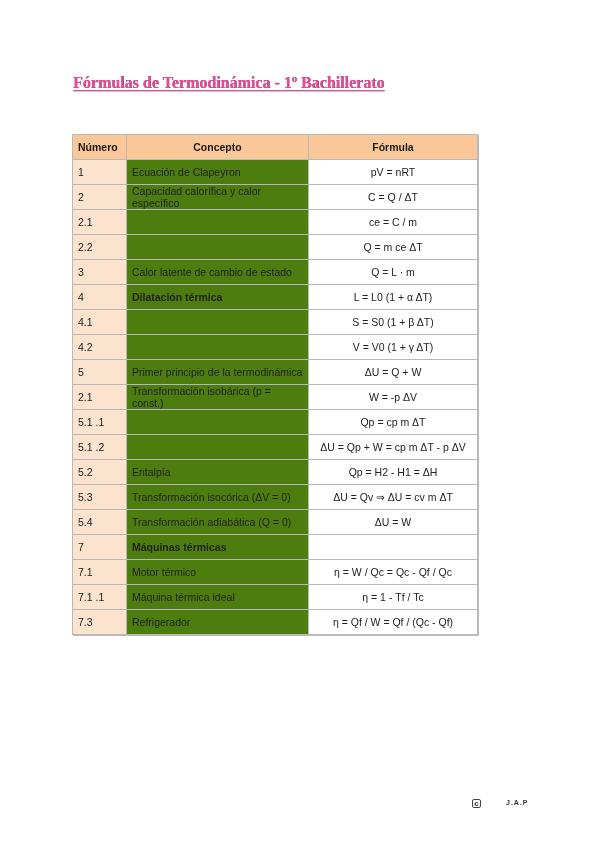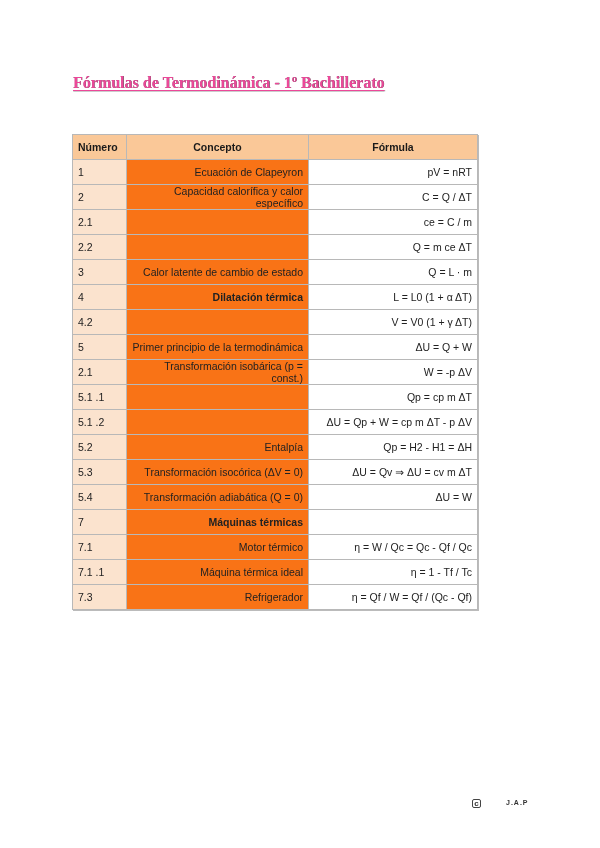--- a/index.html
+++ b/index.html
@@ -24,22 +24,22 @@
     height: 25px; padding: 0 5px; box-sizing: border-box;
   }
   th {
     background: #fac898; font-weight: bold; font-size: 10.5px; color: #1a1a1a;
   }
   th.col-num { text-align: left; }
   .col-num { width: 54px; }
   .col-concept { width: 182px; }
   .col-formula { width: 169px; text-align: center; }
   td.num { background: #fbe3ce; text-align: left; }
-  td.concept { background: #f97316; text-align: right; }
-  td.formula { background: #ffffff; text-align: right; }
+  td.concept { background: #4d7c0f; text-align: left; }
+  td.formula { background: #ffffff; text-align: center; }
   td.bold { font-weight: bold; }
   .footer-c {
     position: absolute; left: 472px; top: 799px;
     font-family: "Liberation Sans", sans-serif; font-size: 8px; color: #333;
     border: 1px solid #444; border-radius: 2px; width: 7px; height: 7px;
     line-height: 7px; text-align: center; font-weight: bold;
   }
   .footer-author {
     position: absolute; left: 506px; top: 799px;
     font-family: "Liberation Sans", sans-serif; font-size: 7px; color: #333;
@@ -82,20 +82,25 @@
       </tr>
       <tr>
         <td class="num col-num">3</td>
         <td class="concept col-concept">Calor latente de cambio de estado</td>
         <td class="formula col-formula">Q = L · m</td>
       </tr>
       <tr>
         <td class="num col-num">4</td>
         <td class="concept col-concept bold">Dilatación térmica</td>
         <td class="formula col-formula">L = L0 (1 + α ΔT)</td>
+      </tr>
+      <tr>
+        <td class="num col-num">4.1</td>
+        <td class="concept col-concept"></td>
+        <td class="formula col-formula">S = S0 (1 + β ΔT)</td>
       </tr>
       <tr>
         <td class="num col-num">4.2</td>
         <td class="concept col-concept"></td>
         <td class="formula col-formula">V = V0 (1 + γ ΔT)</td>
       </tr>
       <tr>
         <td class="num col-num">5</td>
         <td class="concept col-concept">Primer principio de la termodinámica</td>
         <td class="formula col-formula">ΔU = Q + W</td>

